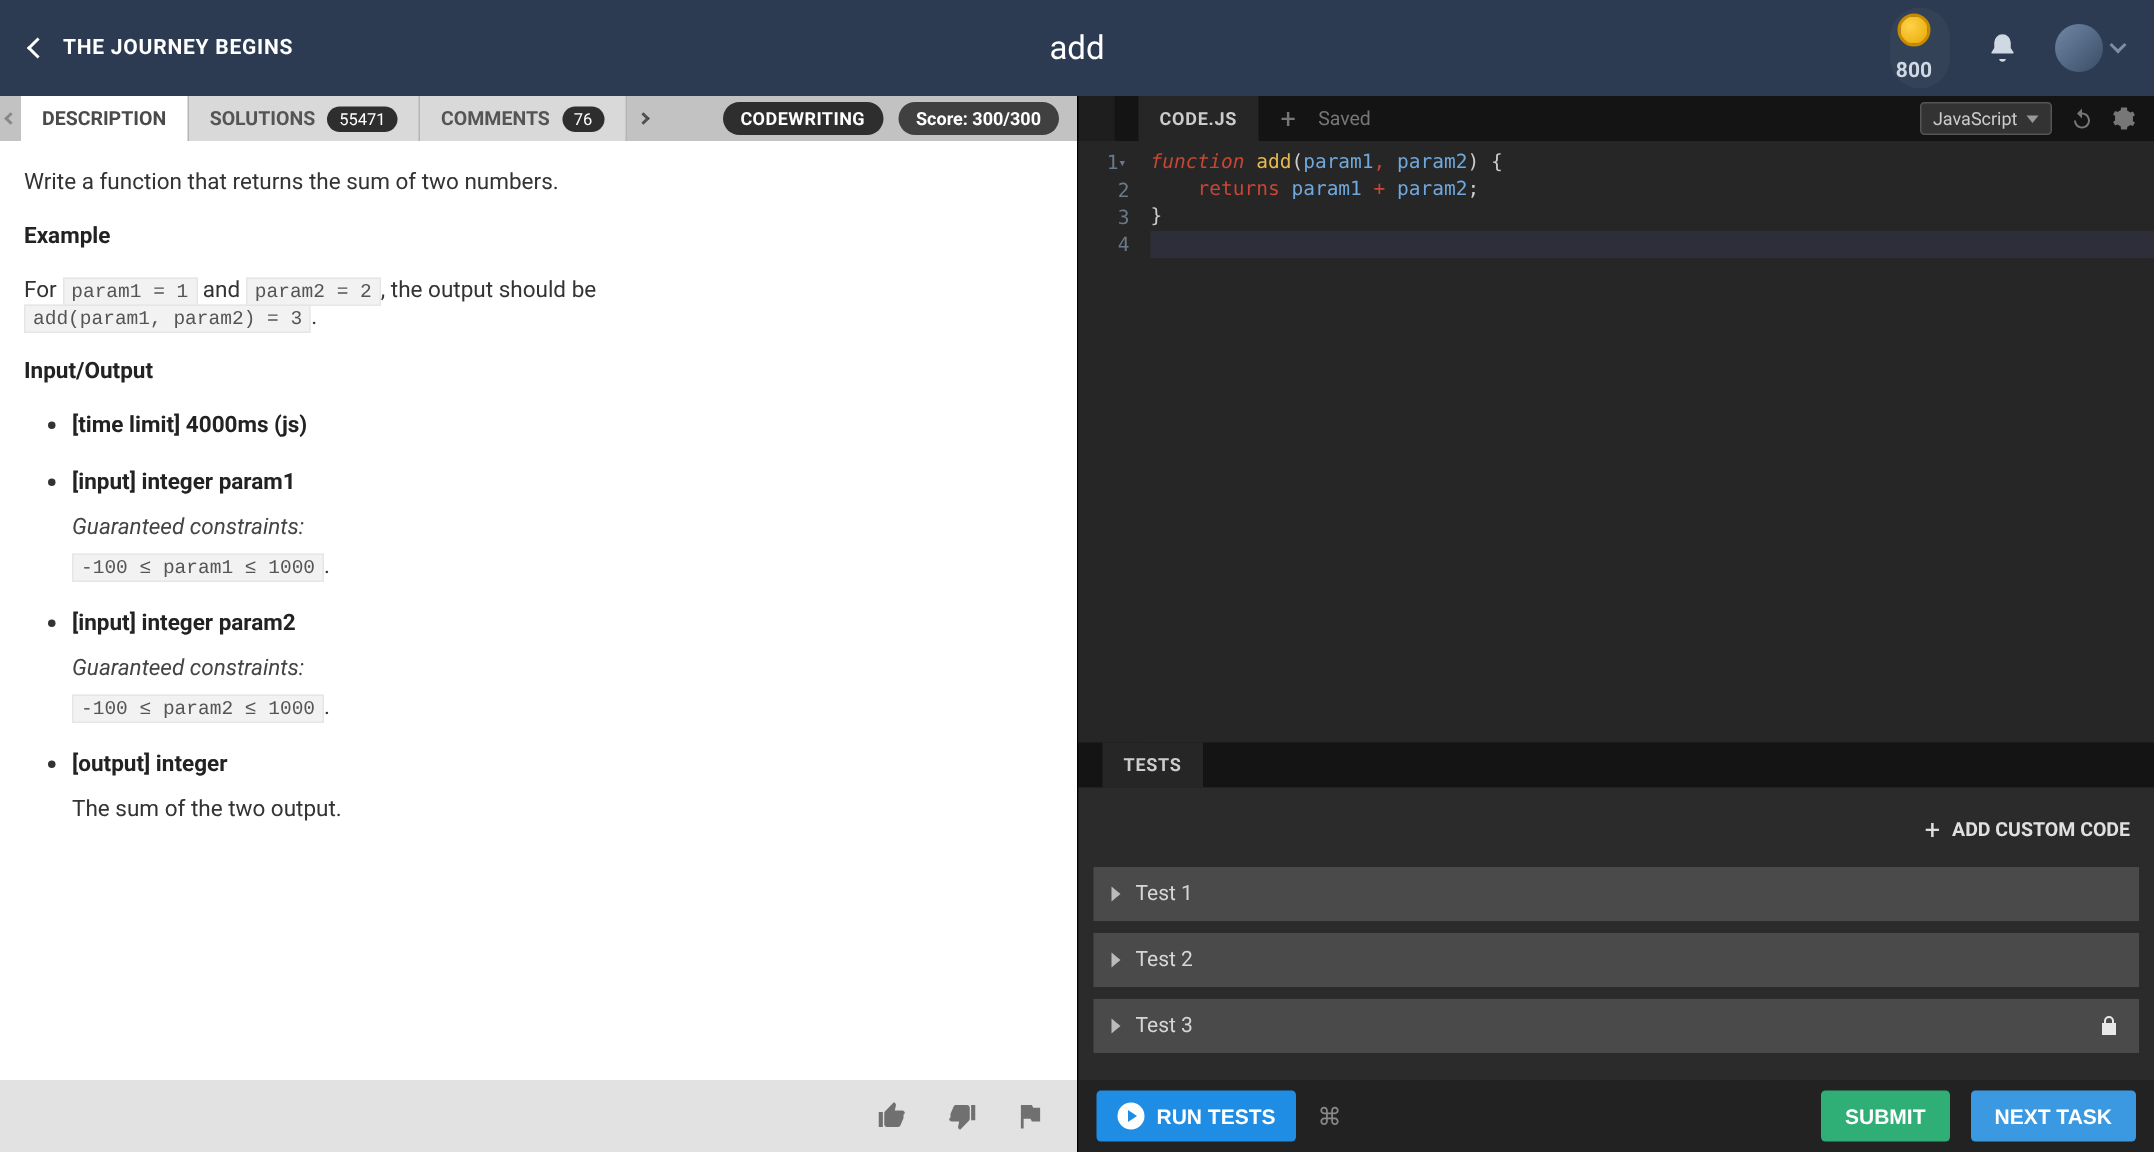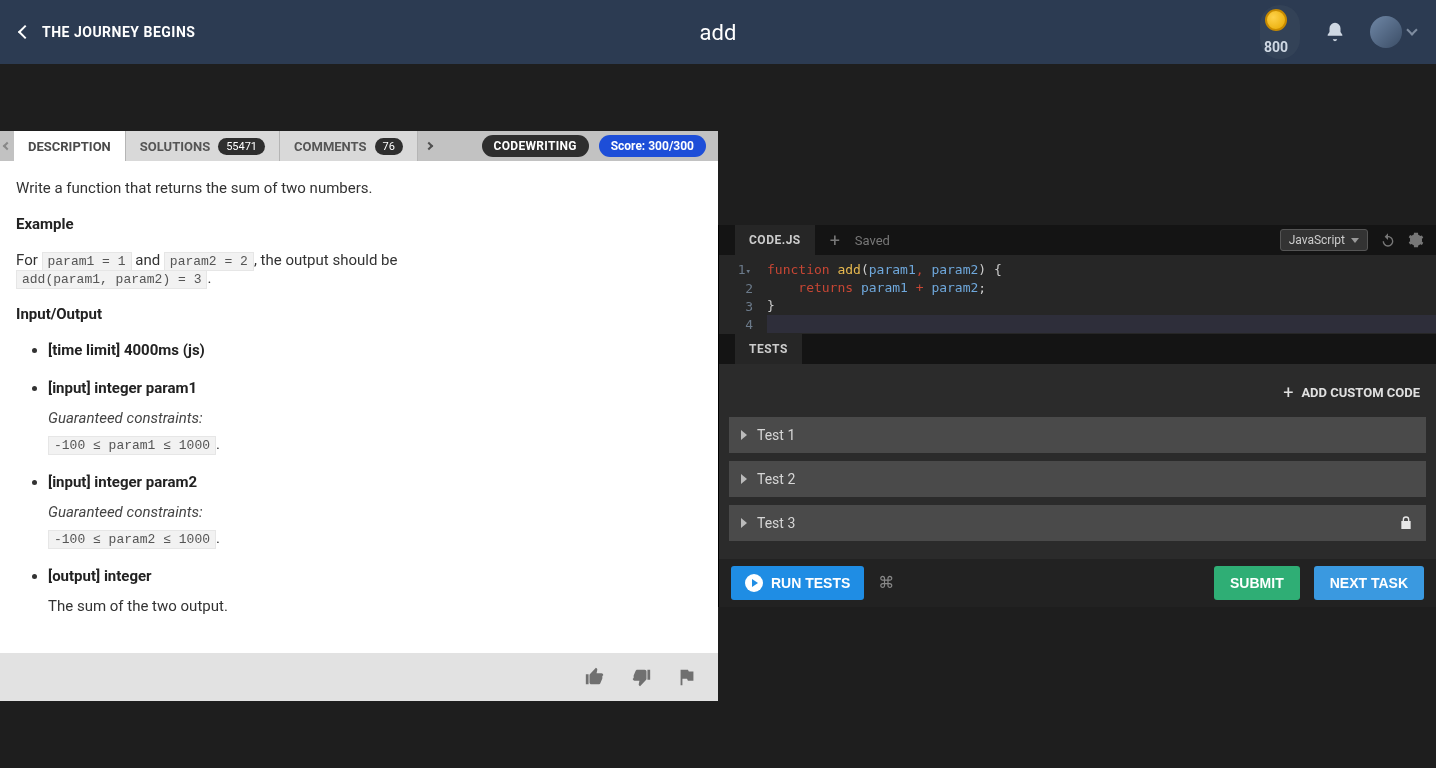--- a/index.html
+++ b/index.html
@@ -26,65 +26,65 @@
 .topbar-right { margin-left: auto; display: flex; align-items: center; gap: 24px; }
 .coin-pill { background: #334257; border-radius: 20px; padding: 4px 12px 4px 4px; display: flex; align-items: center; gap: 8px; flex-direction: column; }
 .coin { width: 22px; height: 22px; border-radius: 50%; background: radial-gradient(circle at 35% 35%, #ffd24a, #e6a800); border: 2px solid #c78a00; }
 .coin-amount { color: #cfd8e3; font-weight: 700; font-size: 14px; }
 .bell { width: 22px; height: 22px; position: relative; }
 .bell svg { fill: #cfd8e3; }
 .avatar-wrap { display: flex; align-items: center; gap: 6px; cursor: pointer; }
 .avatar { width: 32px; height: 32px; border-radius: 50%; background: linear-gradient(135deg,#6f87a6,#3b4d66); }
 .avatar-chevron { width: 8px; height: 8px; border-right: 2px solid #7f8da0; border-bottom: 2px solid #7f8da0; transform: rotate(45deg); margin-top:-4px; }
 
-.main { display: flex; height: 704px; align-items: center; }
+.main { display: flex; height: 704px; }
 .left-panel { width: 718px; display: flex; flex-direction: column; background: #fff; }
 .right-panel { width: 718px; display: flex; flex-direction: column; background: #1e1e1e; border-left: 1px solid #000; }
 
 .tabbar { height: 30px; background: #c2c2c2; display: flex; align-items: stretch; position: relative; }
 .tab-scroll-left { width: 14px; display:flex; align-items:center; justify-content:center; background:#c2c2c2; }
 .tab-scroll-chev { width:6px; height:6px; border-left:2px solid #888; border-bottom:2px solid #888; transform: rotate(45deg); }
 .tab { padding: 0 14px; display: flex; align-items: center; gap: 8px; font-size: 13px; font-weight: 700; color: #555; background: #d9d9d9; border-right:1px solid #b5b5b5; cursor:pointer; }
 .tab.active { background: #fff; color: #4a4a4a; }
 .tab-badge { background: #2e2e2e; color: #fff; border-radius: 10px; padding: 2px 8px; font-size: 11px; font-weight:400; }
 .tab-scroll-right { width: 22px; display:flex; align-items:center; justify-content:center; }
 .tab-scroll-chev-r { width:6px; height:6px; border-right:2px solid #505050; border-top:2px solid #505050; transform: rotate(45deg); }
 .tabbar-right { margin-left: auto; display: flex; align-items: center; gap: 10px; padding-right: 12px; }
 .codewriting-pill { background: #2e2e2e; color: #fff; font-weight:700; font-size:12px; padding: 4px 12px; border-radius: 12px; letter-spacing:0.3px; }
-.score-pill { background: #1d4ed8; color: #fff; font-weight:700; font-size:12px; padding: 4px 12px; border-radius: 12px; }
+.score-pill { background: #404040; color: #fff; font-weight:700; font-size:12px; padding: 4px 12px; border-radius: 12px; }
 
 .desc-content { flex: 1; padding: 18px 16px; color: #333; font-size: 15px; overflow-y:auto; }
 .desc-content p { margin-bottom: 18px; }
 .desc-content strong { font-weight: 700; color: #222; }
 .desc-content code { background: #f2f2f2; border: 1px solid #e6e6e6; padding: 1px 5px; font-family: "Courier New", monospace; font-size: 13px; color: #555; }
 .desc-content ul { margin-left: 32px; margin-top: 12px; }
 .desc-content li { margin-bottom: 20px; }
 .desc-content .sub { margin-top: 12px; font-style: italic; color:#444; }
 .desc-content .sub-code { margin-top: 8px; }
 
 .desc-footer { height: 48px; background: #e2e2e2; display: flex; align-items: center; justify-content: flex-end; padding: 0 20px; gap: 24px; }
 .footer-icon { width: 22px; height: 22px; fill: #707070; cursor:pointer; }
 
 
-.code-tabbar { height: 30px; background: #141414; display: flex; align-items:center; padding-left: 10px; }
+.code-tabbar { height: 30px; background: #141414; display: flex; align-items:center; padding-left: 10px; margin-left: 24px; }
 .code-tab { background: #262626; color: #ccc; font-size: 12px; font-weight:700; padding: 0 14px; height: 30px; display:flex; align-items:center; letter-spacing:0.5px; margin-left: 6px;}
 .code-add { margin-left: 10px; color:#777; font-size: 18px; cursor:pointer; width:20px; text-align:center;}
 .code-saved { margin-left: 10px; color: #777; font-size: 13px; }
 .code-tabbar-right { margin-left:auto; display:flex; align-items:center; gap: 12px; padding-right: 12px; }
 .lang-select { background: #333; border:1px solid #555; color:#ccc; font-size:12px; padding: 3px 8px; border-radius:3px; display:flex; align-items:center; gap:6px; cursor:pointer; }
 .lang-chev { width:0; height:0; border-left:4px solid transparent; border-right:4px solid transparent; border-top:5px solid #999; }
 .reset-icon { width:16px; height:16px; cursor:pointer; }
 .gear-icon { width:16px; height:16px; cursor:pointer; fill:#777; }
 
 .editor { flex:1; background: #262626; display:flex; font-family: "Menlo","Consolas",monospace; font-size: 13px; min-height: 0; }
 .gutter { width: 42px; background:#262626; color:#6b7a8a; text-align:right; padding: 6px 8px 0 0; line-height: 18px; }
 .gutter .fold { color:#6b7a8a; font-size:9px; display:inline-block; vertical-align:middle; margin-right:2px;}
 .code-lines { padding: 6px 0 0 6px; line-height:18px; flex:1; }
 .code-lines .cursor-line { background:#2e2e3a; display:block; width:100%; }
-.tok-kw { color:#c74634; }
+.tok-kw { color:#c74634;font-style:italic; }
 .tok-fn { color:#e6b84f; }
 .tok-param { color:#6fa8dc; }
 .tok-ret { color:#c74634; }
 .tok-punc { color:#ccc; }
 .tok-op { color:#c74634; }
 
 .tests-header { height: 30px; background:#141414; display:flex; align-items:center; }
 .tests-tab { background:#262626; color:#ccc; font-size:12px; font-weight:700; padding: 0 14px; height:30px; display:flex; align-items:center; letter-spacing:0.5px; margin-left:16px;}
 .tests-panel { background:#2b2b2b; padding: 18px 10px 10px 10px; }
 .add-custom { display:flex; justify-content:flex-end; align-items:center; gap:8px; color:#e0e0e0; font-weight:700; font-size:13px; margin-bottom: 14px; cursor:pointer; padding-right: 6px;}

